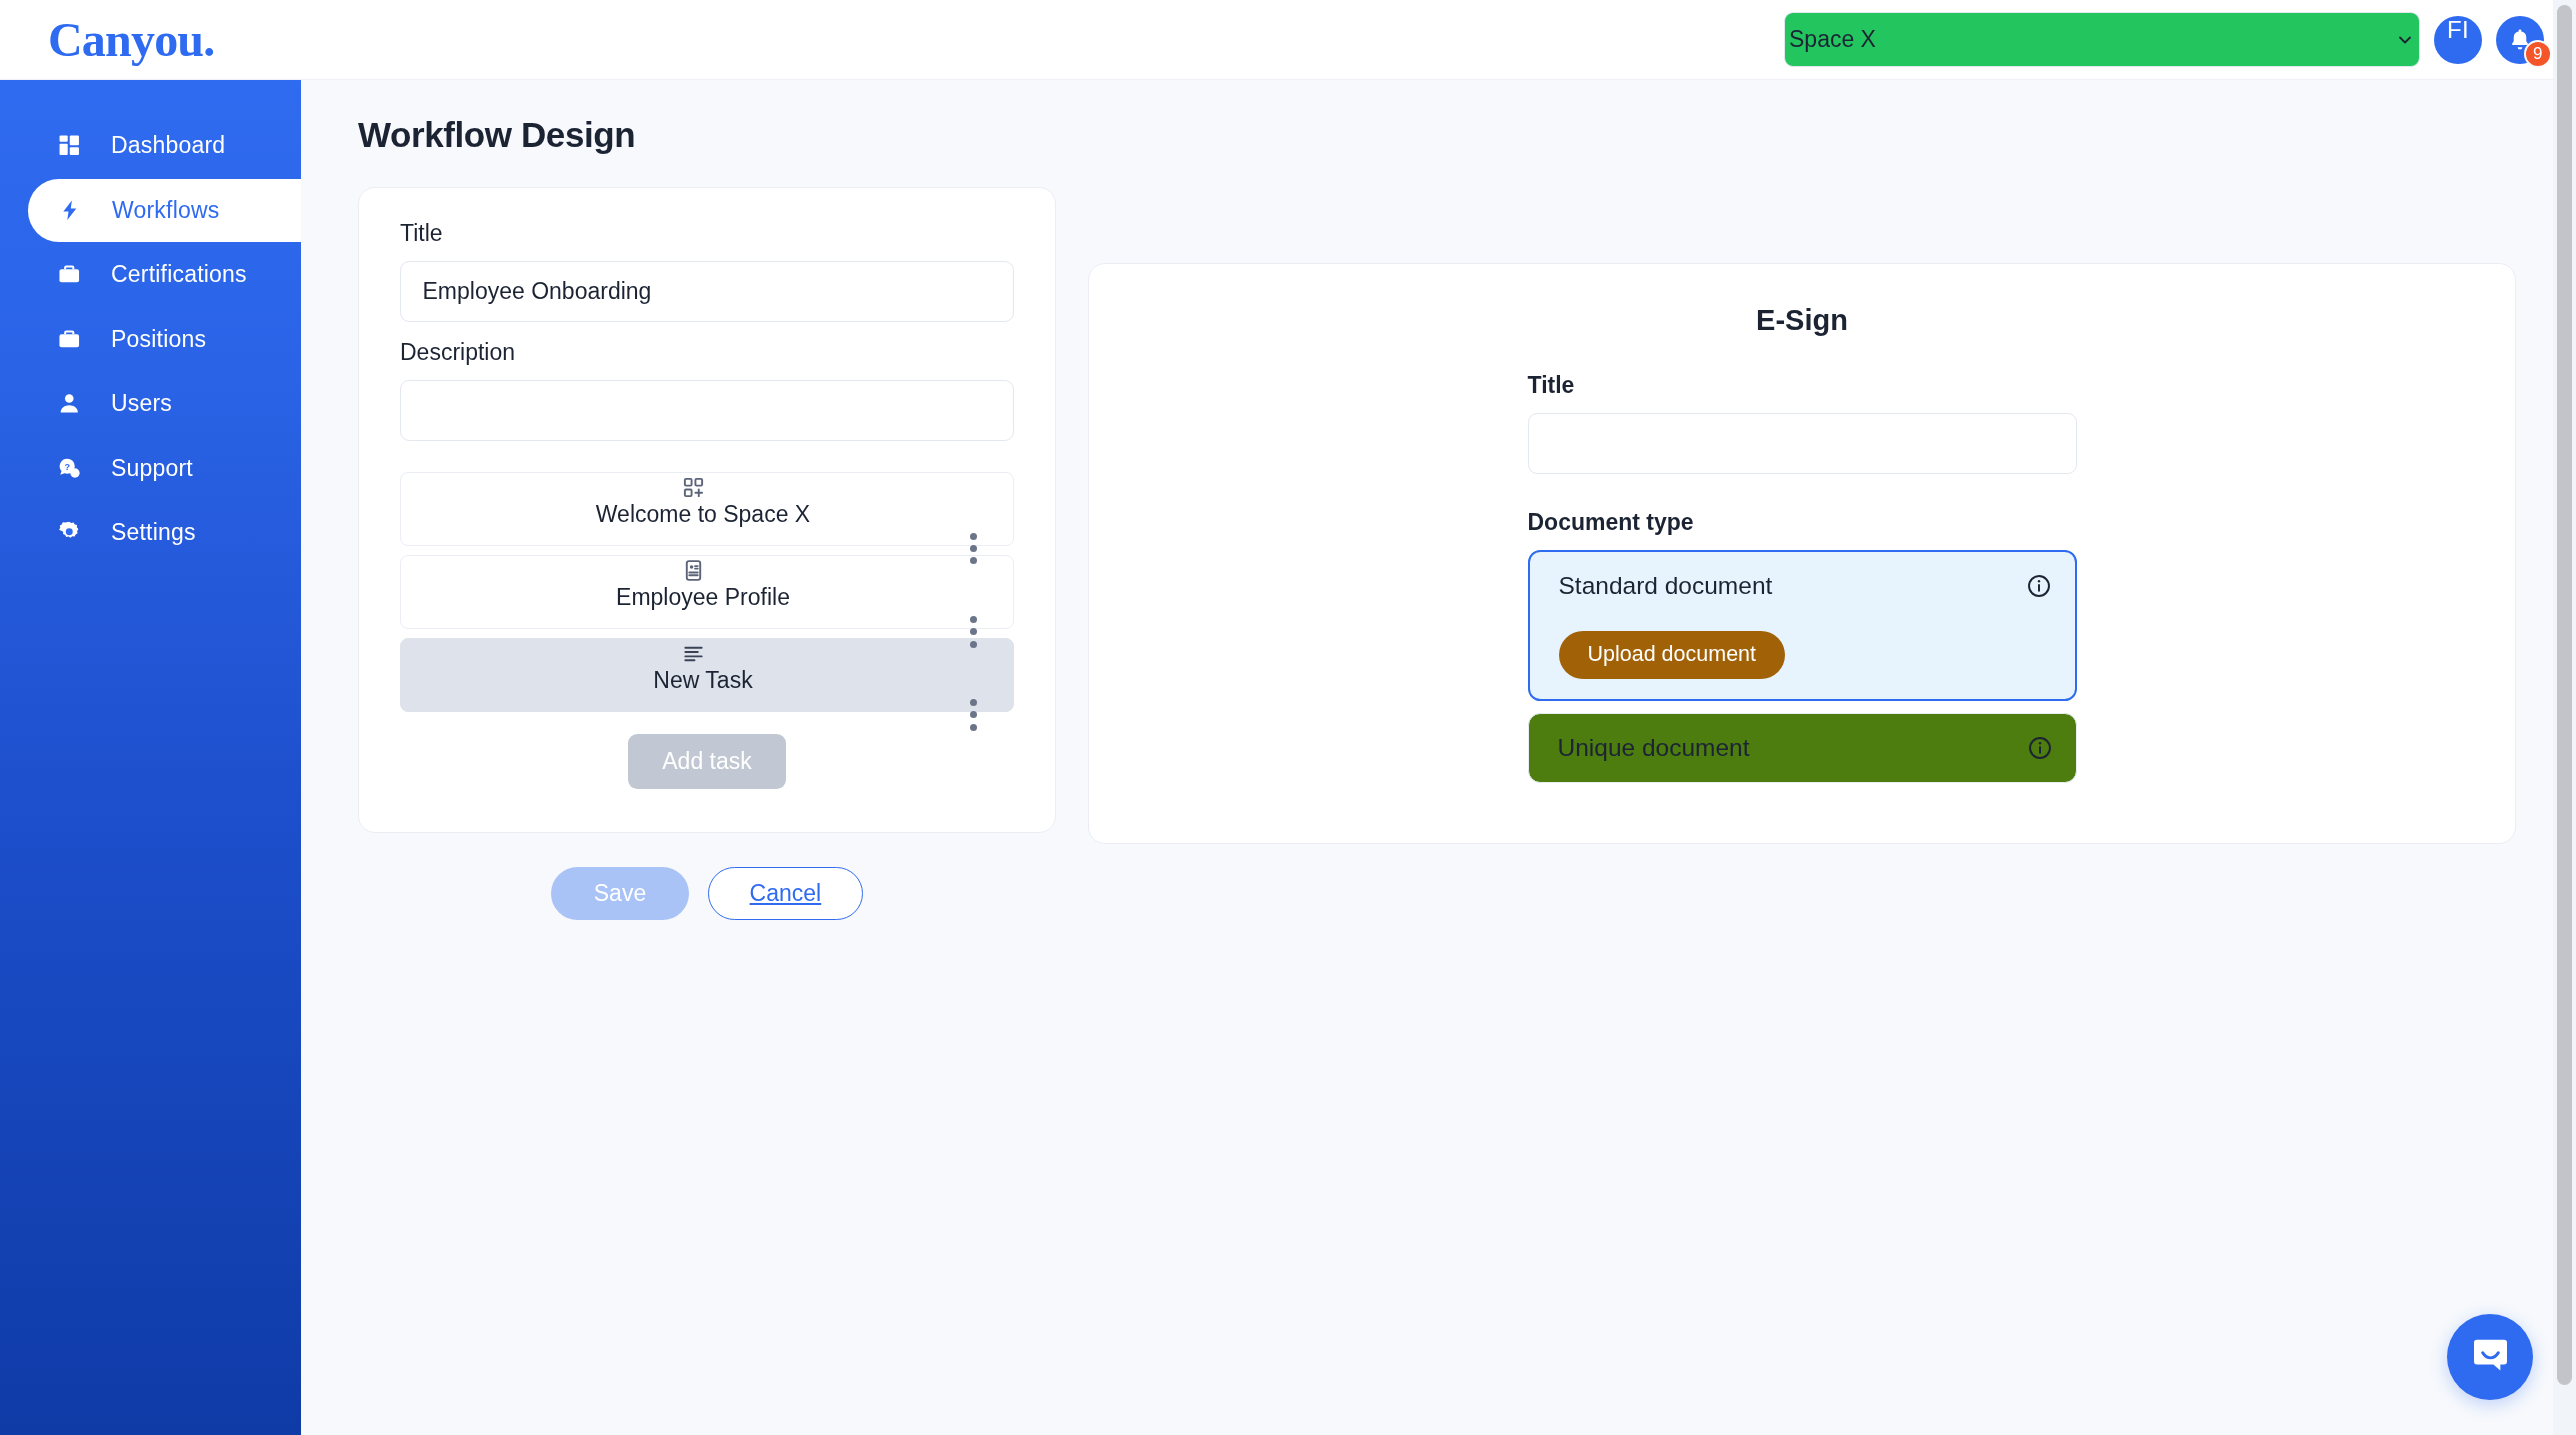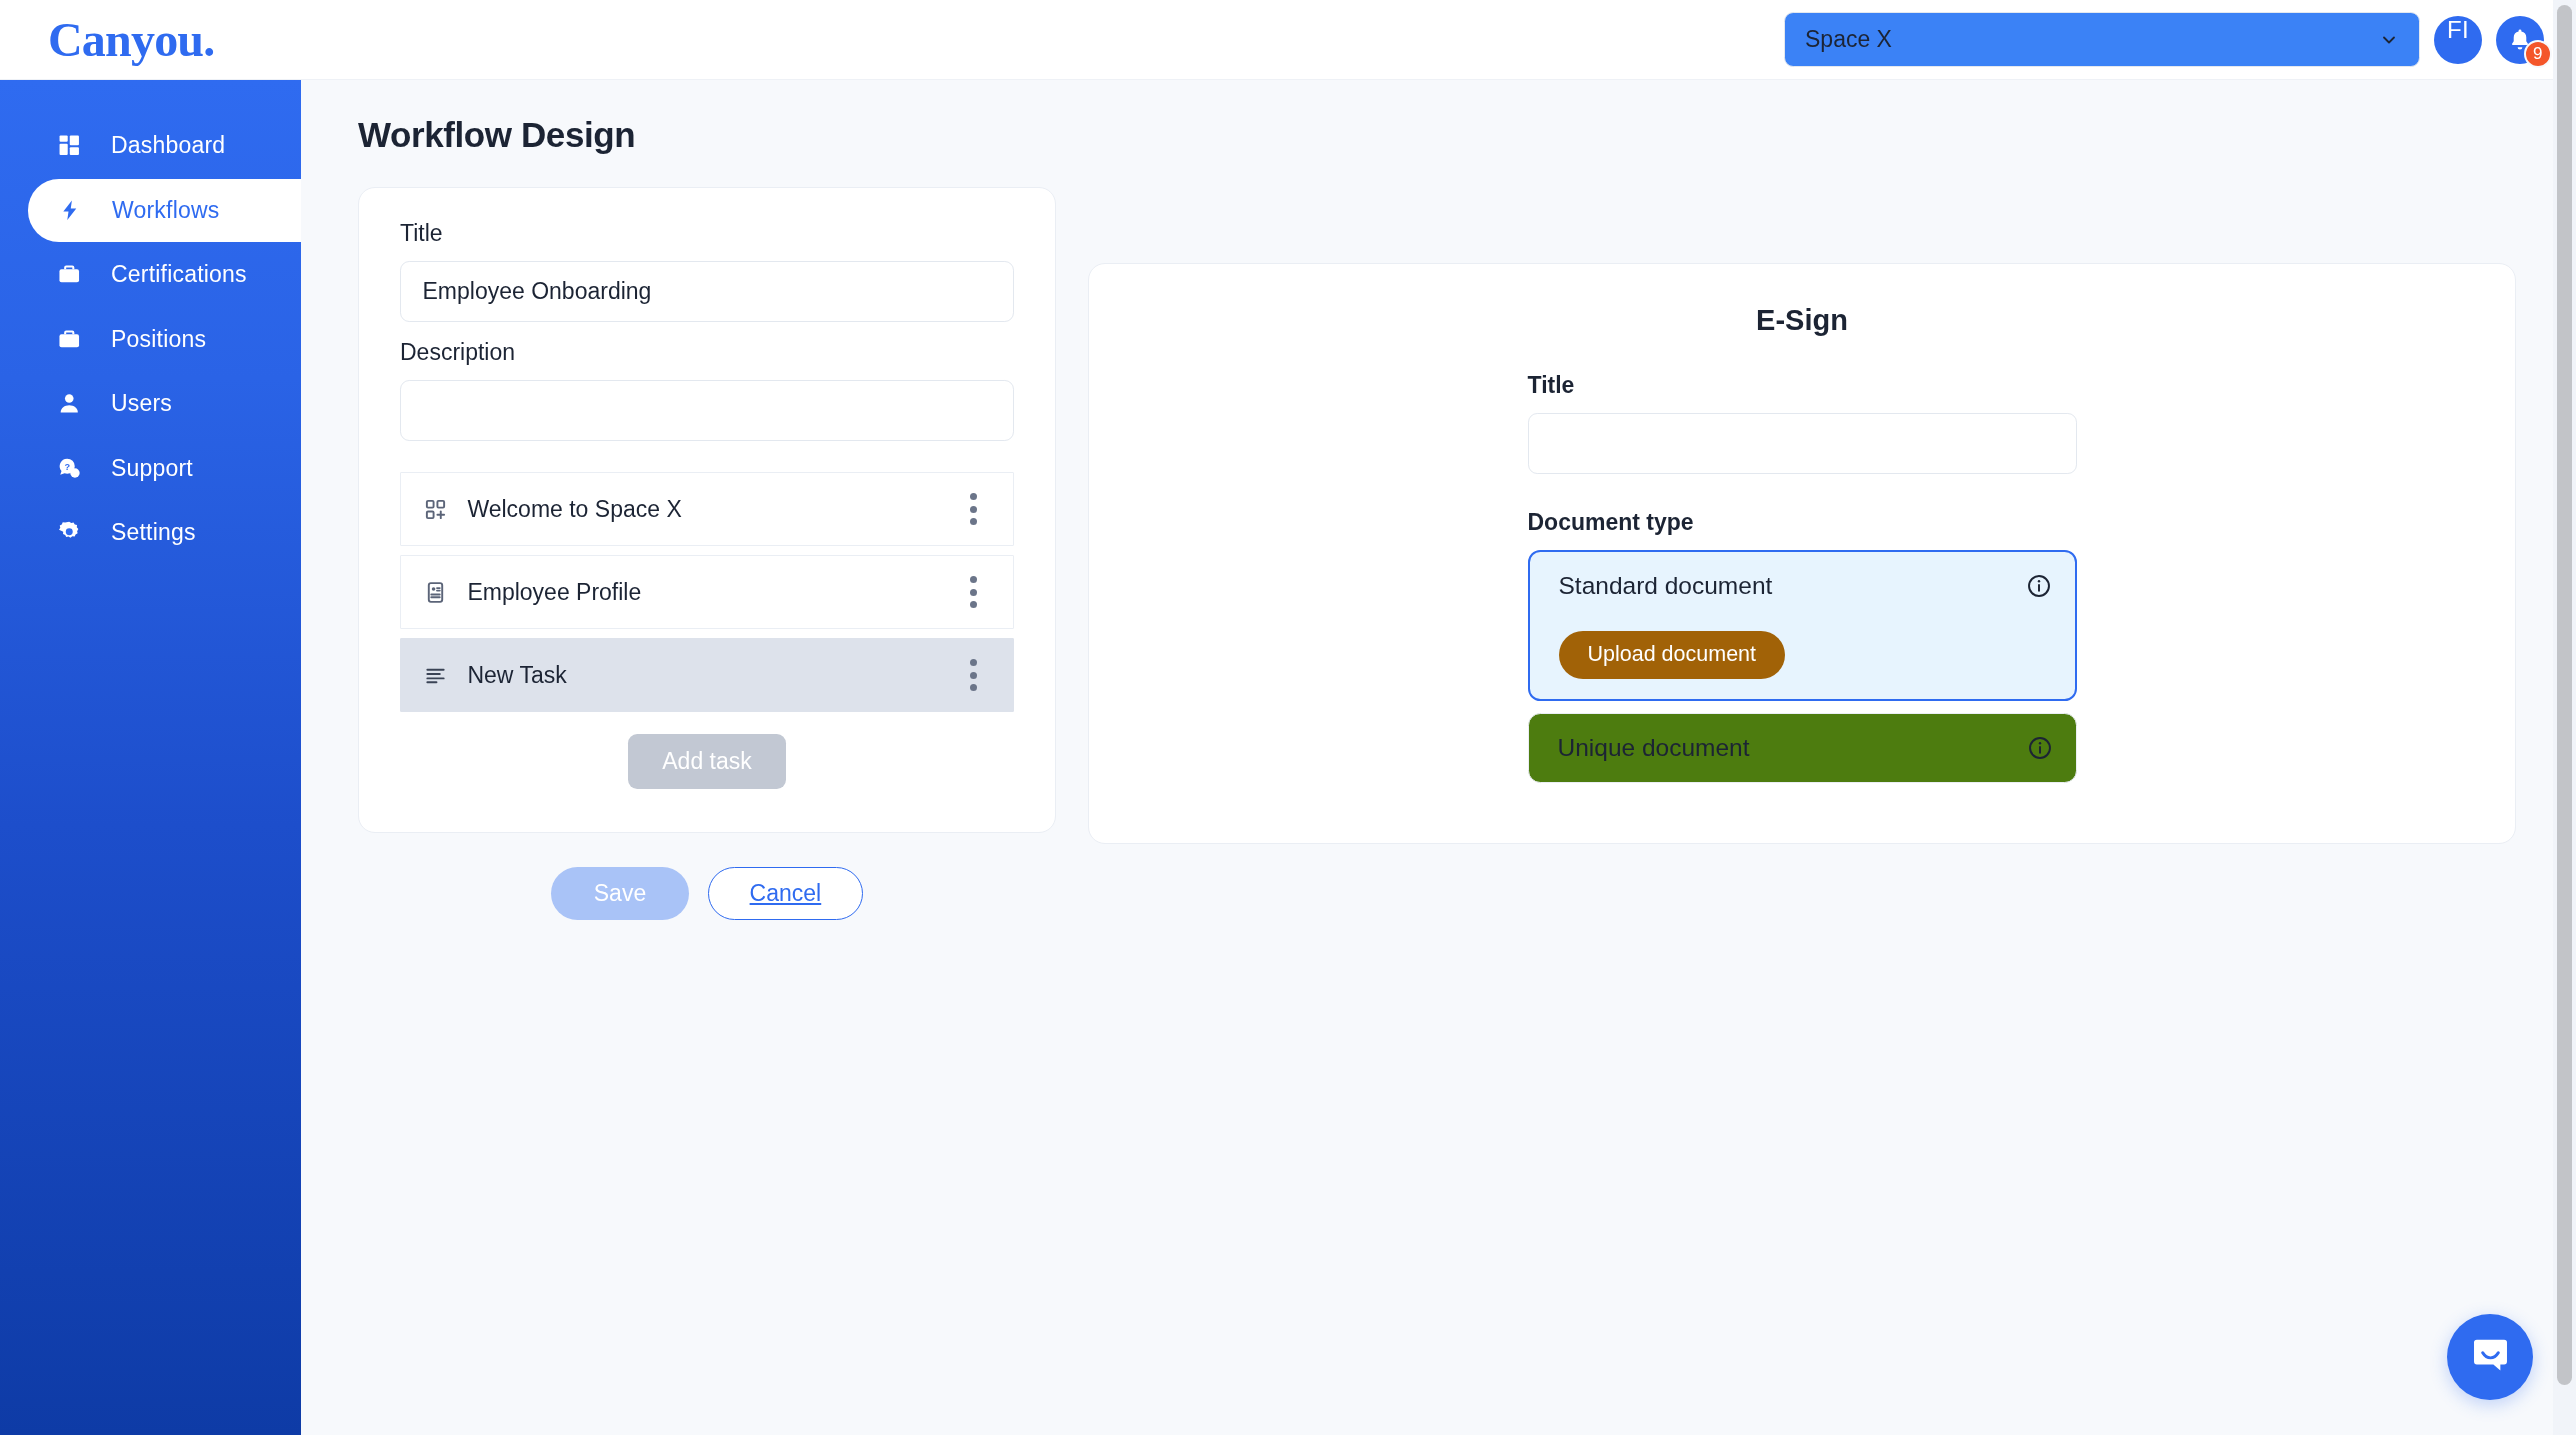--- a/index.html
+++ b/index.html
@@ -23,22 +23,22 @@
   .logo {
     font-family: "Liberation Serif", serif;
     font-size: 48px; font-weight: 700; color: #2f6bf0; letter-spacing: -0.8px;
     line-height: 1;
   }
   .topbar-right {
     margin-left: auto; display: flex; align-items: center; gap: 14px; padding-right: 23px;
   }
   .space-select {
     width: 636px; height: 55px; border: 1.5px solid #e3e8ef; border-radius: 9.2px;
-    background: #3b82f6; display: flex; align-items: center;
-    padding: 0 20px; position: relative;
+    background: #22c55e; display: flex; align-items: center;
+    padding: 0 4px; position: relative;
   }
   .space-select .val { font-size: 23px; color: #1c2434; }
   .chev {
     margin-left: auto; width: 20px; height: 20px;
     display: inline-block;
   }
   .avatar {
     width: 48px; height: 48px; border-radius: 50%; background: #2f6bf0;
     color: #fff; font-size: 24px; display: flex; align-items: flex-start; justify-content: center;
     letter-spacing: 0.4px;
@@ -99,22 +99,22 @@
     background: #fff; font-size: 23px; color: #1c2434;
     padding: 0 21.5px; font-family: "Liberation Sans", sans-serif;
     outline: none;
   }
   .text-input::placeholder { color: #a3adbd; }
   .gap-22 { height: 17px; }
 
   .task-list { margin-top: 31px; }
   .task-row {
     height: 74px; display: flex; align-items: center;
-    border: 1.5px solid #eaeef4; border-radius: 1px; background: #ffffff;
-    padding: 0 28px 0 20px; margin-bottom: 9.2px;
+    border: 1.5px solid #eaeef4; border-radius: 8px; background: #ffffff;
+    padding: 0 28px 0 20px; margin-bottom: 9.2px; flex-direction: column;
   }
   .task-row.selected { background: #dde2eb; border-color: #dde2eb; }
   .task-icon { width: 28px; height: 28px; flex: 0 0 28px; display: flex; align-items: center; justify-content: center; margin-right: 18.4px; }
   .task-label { font-size: 23px; color: #1c2434; }
   .dots { margin-left: auto; display: flex; flex-direction: column; gap: 5.4px; padding: 4.6px 7.7px; }
   .dots i { width: 7px; height: 7px; border-radius: 50%; background: #6b7589; display: block; }
 
   .addtask-wrap { display: flex; justify-content: center; margin-top: 21.5px; }
   .btn-addtask {
     background: #c2c8d3; color: #ffffff; border: none; border-radius: 9.2px;

